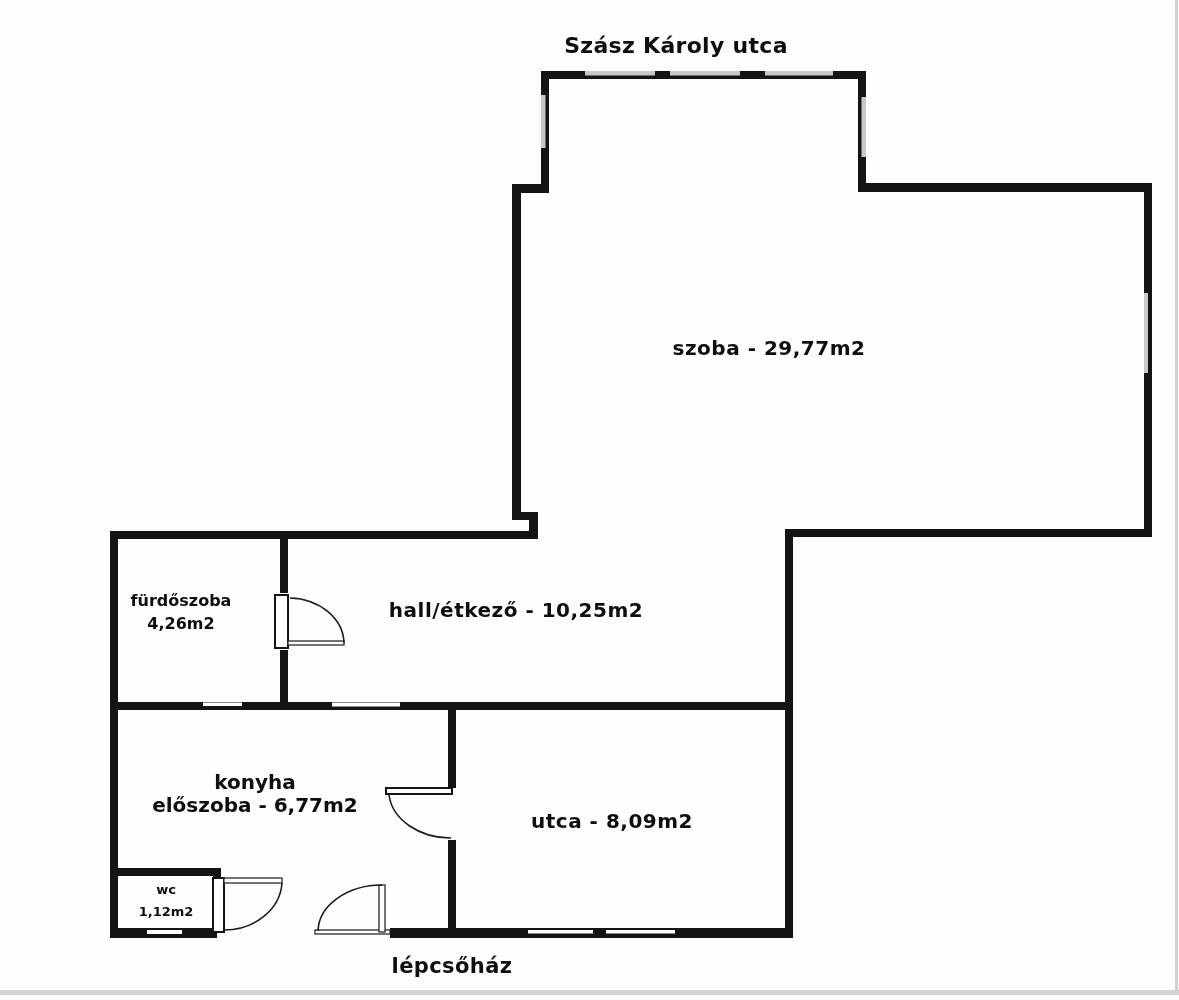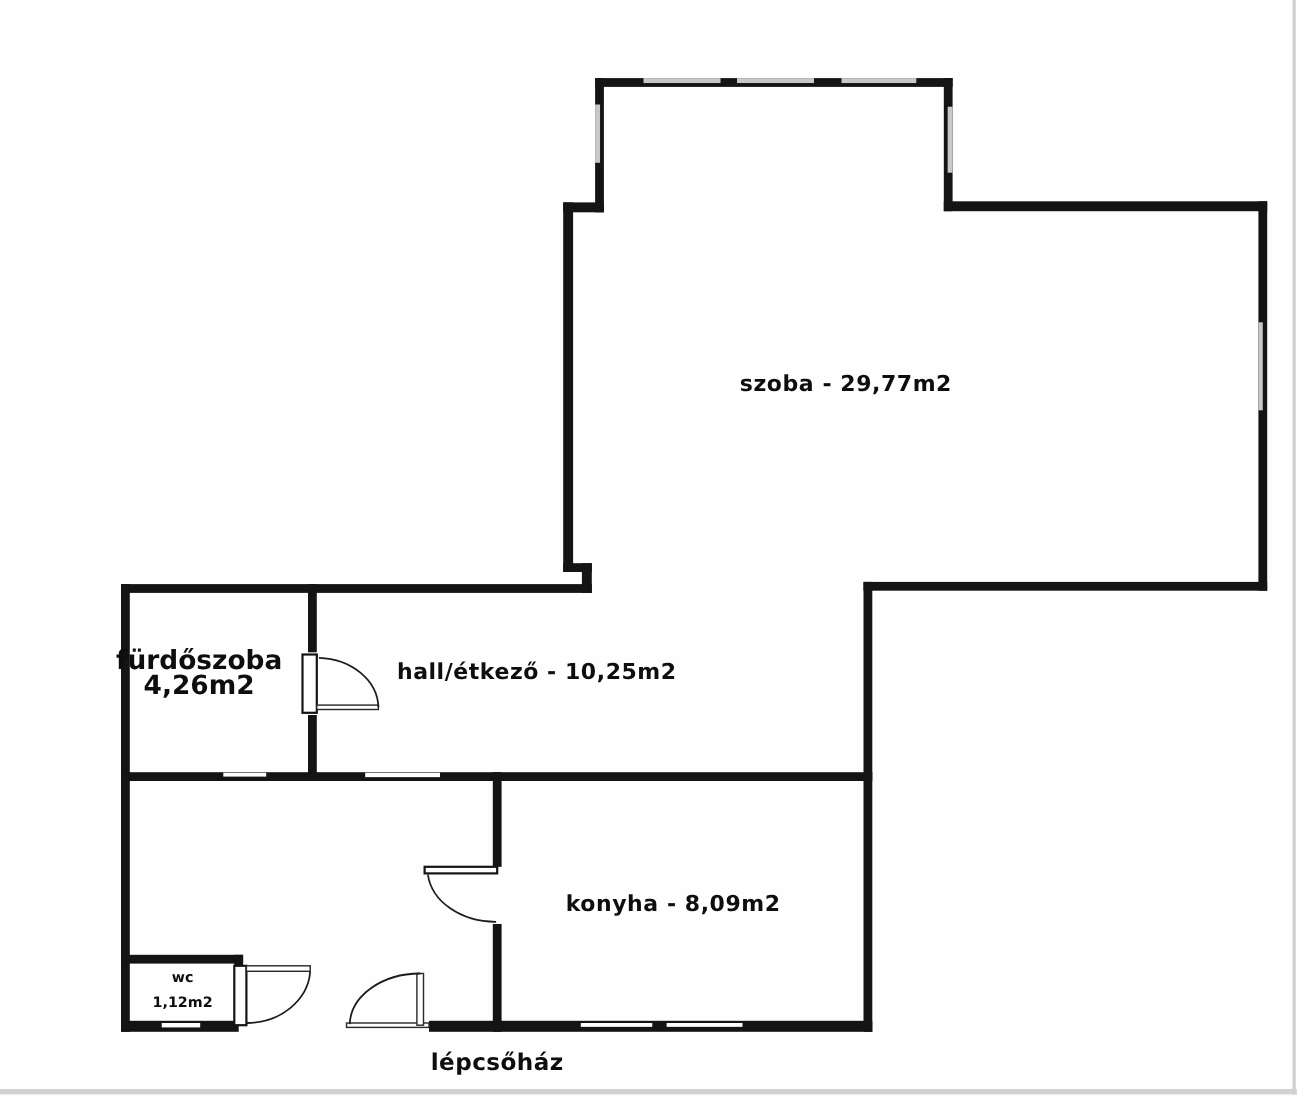--- a/index.html
+++ b/index.html
@@ -28,22 +28,22 @@
   .lbl{
     position:absolute;
     transform:translateX(-50%);
     white-space:nowrap;
     font-weight:bold;
     color:var(--text);
     text-align:center;
   }
   #lbl-street  { left:676px; top:33px;  font-size:22px; letter-spacing:.3px; }
   #lbl-large   { left:769px; top:304px; font-size:20px; letter-spacing:.5px;margin-top:32px; }
-  #lbl-bath    { left:181px; top:589px; font-size:24px; line-height:23px; }
-  #lbl-hall    { left:488px; top:598px; font-size:20px; letter-spacing:.5px; }
+  #lbl-bath    { left:181px; top:589px; font-size:16px; line-height:23px; }
+  #lbl-hall    { left:516px; top:598px; font-size:20px; letter-spacing:.5px; }
   #lbl-kitchen { left:255px; top:771px; font-size:20px; line-height:23px; }
   #lbl-small   { left:612px; top:809px; font-size:20px; letter-spacing:.5px; }
   #lbl-wc      { left:166px; top:879px; font-size:13px; line-height:22px; }
   #lbl-stair   { left:452px; top:954px; font-size:21px; letter-spacing:.4px; }
 
   .edge-bottom{ position:absolute; left:0; width:1179px; top:990px; height:5px; background:var(--edge); }
   .edge-right { position:absolute; left:1175px; top:0; width:3px; height:995px; background:var(--edge); }
 </style>
 </head>
 <body>
@@ -109,32 +109,37 @@
         <path class="door-arc" d="M 282 883 A 58 50 0 0 1 224 930"></path>
       </g>
       <g>
         <rect class="door-line" x="315" y="930" width="75" height="4"></rect>
         <rect class="door-line" x="379" y="885" width="6" height="47"></rect>
         <path class="door-arc" d="M 382 885 A 64 47 0 0 0 318 931"></path>
       </g>
     </g>
   </svg>
 
+  <div class="lbl" id="lbl-street">Szász Károly utca</div>
 
   <div class="lbl" id="lbl-large">szoba - 29,77m2</div>
 
   <div class="lbl" id="lbl-bath">
     <div>fürdőszoba</div>
     <div>4,26m2</div>
   </div>
 
   <div class="lbl" id="lbl-hall">hall/étkező - 10,25m2</div>
 
+  <div class="lbl" id="lbl-kitchen">
+    <div>konyha</div>
+    <div>előszoba - 6,77m2</div>
+  </div>
 
-  <div class="lbl" id="lbl-small">konyha - 8,09m2</div>
+  <div class="lbl" id="lbl-small">utca - 8,09m2</div>
 
   <div class="lbl" id="lbl-wc">
     <div>wc</div>
     <div>1,12m2</div>
   </div>
 
   <div class="lbl" id="lbl-stair">lépcsőház</div>
 
   <div class="edge-bottom"></div>
   <div class="edge-right"></div>

